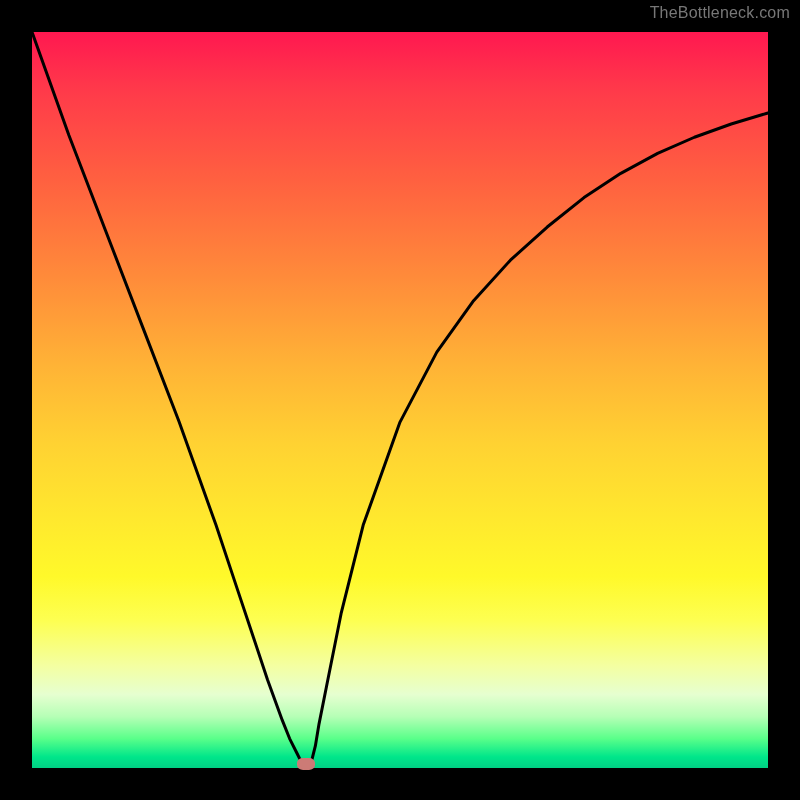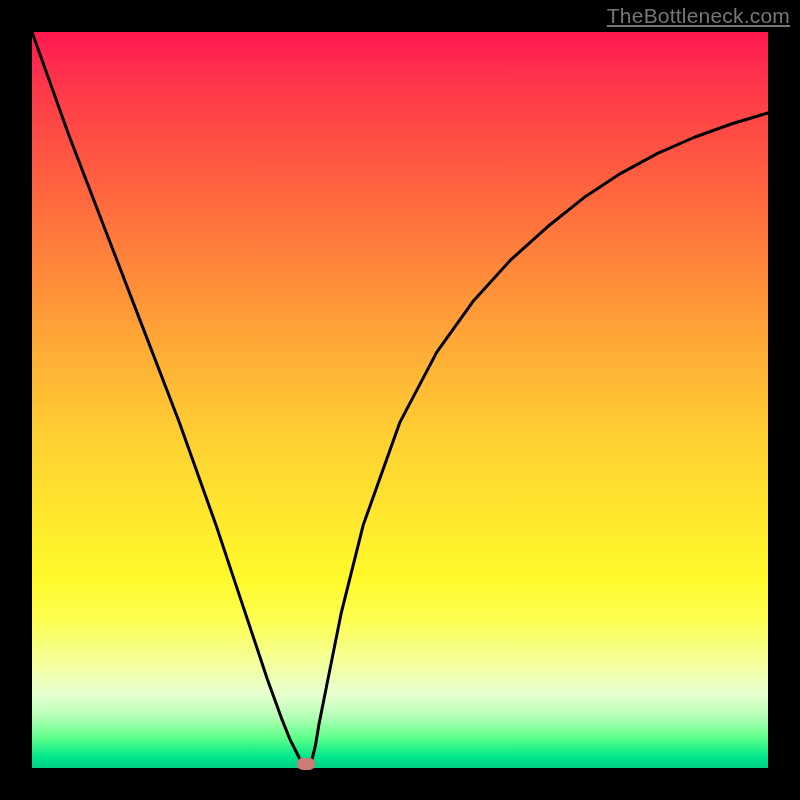--- a/index.html
+++ b/index.html
@@ -41,24 +41,23 @@
       #5aff8a 96%,
       #00e68a 98.5%,
       #00d084 100%
     );
   }
   .watermark {
     position: absolute;
     top: 4px;
     right: 10px;
     color: #777;
-    font-size: 21px;
+    font-size: 16px;
     letter-spacing: 0.2px;
     user-select: none;
-    text-decoration: underline;
   }
   svg.curve {
     position: absolute;
     left: 0;
     top: 0;
     width: 736px;
     height: 736px;
     overflow: visible;
   }
   .marker {

